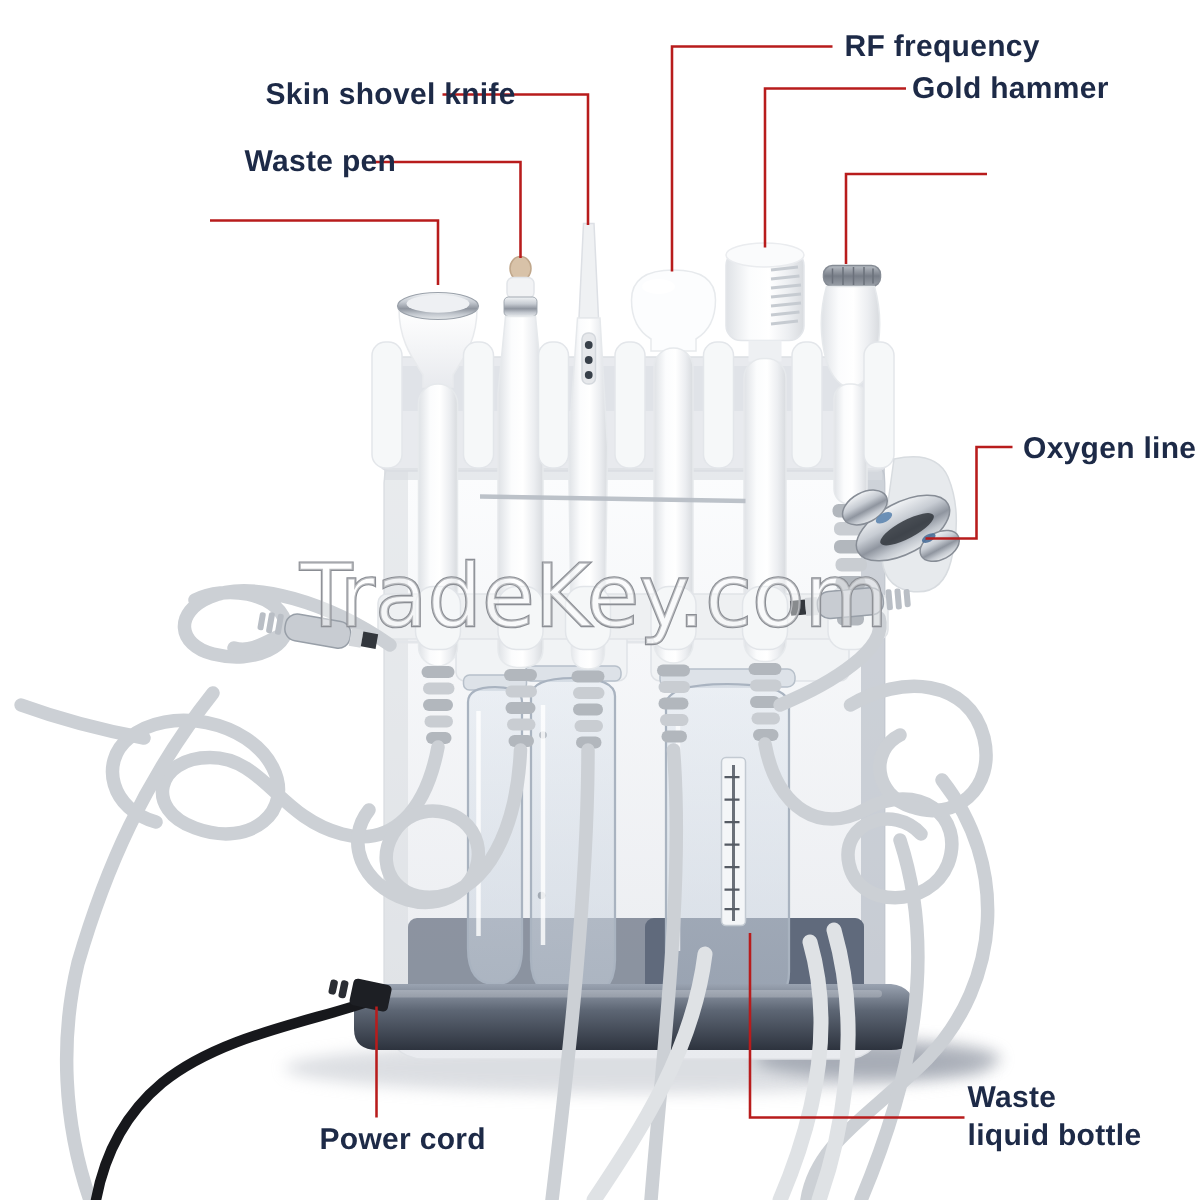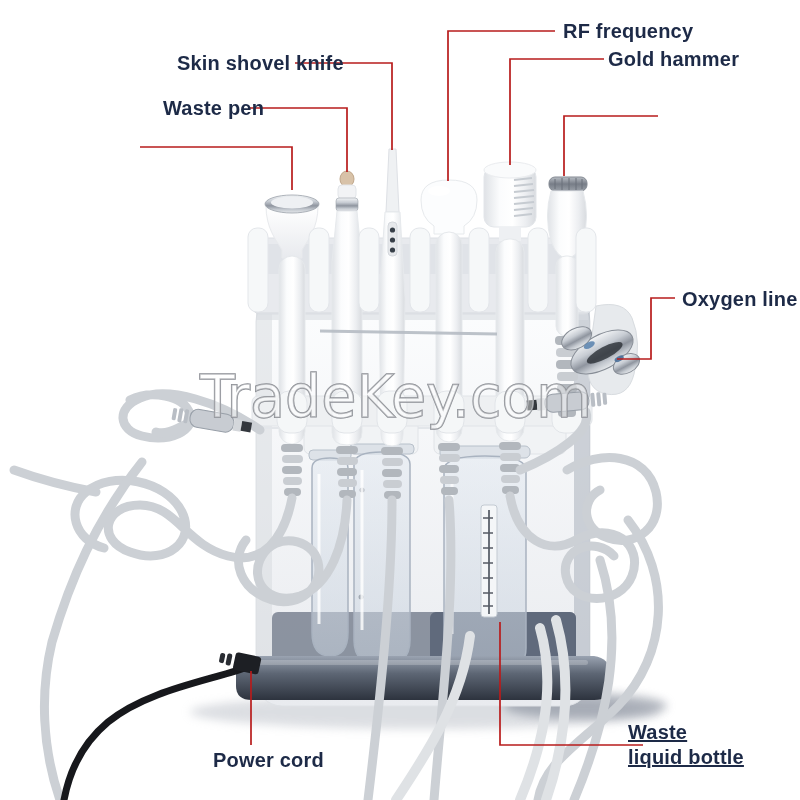--- a/index.html
+++ b/index.html
@@ -318,18 +318,18 @@
   </div>
   <div class="label" style="left:608px;top:47px;">
     <span>Gold hammer</span>
   </div>
   <div class="label" style="left:682px;top:287px;">
     <span>Oxygen line</span>
   </div>
   <div class="label" style="left:213px;top:748px;text-align:right;">
     <span>Power cord</span>
   </div>
-  <div class="label" style="left:628px;top:720px;text-decoration:underline;">
+  <div class="label" style="left:645px;top:720px;">
     <span>Waste</span>
     <span>liquid bottle</span>
   </div>
 
 </div>
 
 </body></html>

